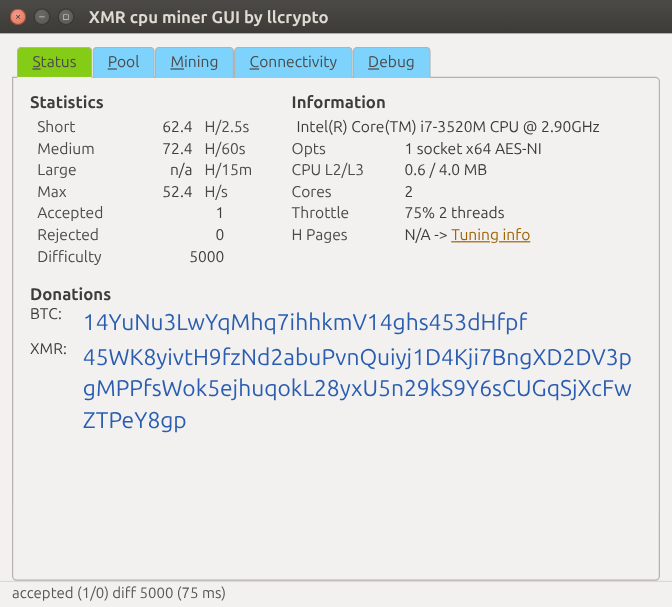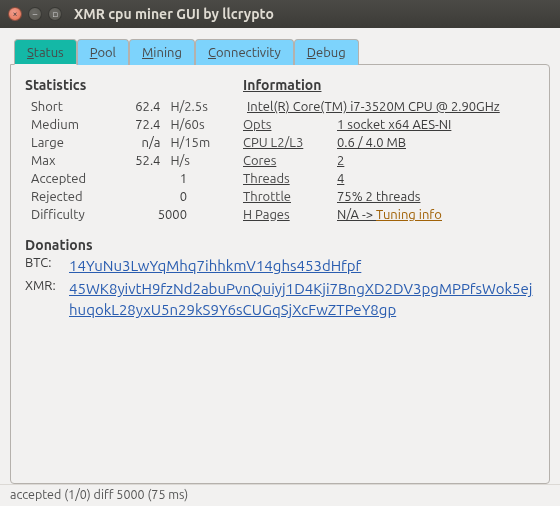--- a/index.html
+++ b/index.html
@@ -47,58 +47,58 @@
     border: 1px solid #b5b1ac;
     border-bottom: none;
     background: #7dd3fc;
     border-radius: 4px 4px 0 0;
     margin-right: 0px;
     color: #4a4a4a;
     position: relative;
     top: 1px;
   }
   .tab.active {
-    background: #14b8a6;
+    background: #84cc16;
     border-bottom: 1px solid #f2f1f0;
     z-index: 2;
   }
   .tab .ul { text-decoration: underline; }
   .tab-content {
     border: 1px solid #b5b1ac;
     border-radius: 0 4px 4px 4px;
     flex: 1;
     padding: 12px 14px;
     background: #f2f1f0;
     overflow: hidden;
     min-height: 0;
   }
   
   .cols { display: flex; gap: 8px; }
   .col { }
   .col.left { flex: 0 0 210px; }
-  .col.right { flex: 1; text-decoration: underline; }
+  .col.right { flex: 1; }
   .sect-head { font-weight: bold; font-size: 14px; margin-bottom: 4px; }
   table.stats { border-collapse: collapse; width: 100%; }
   table.stats td {
     padding: 2px 4px;
     font-size: 13px;
     vertical-align: top;
   }
   table.stats td.k { color: #4a4a4a; padding-left: 6px; }
   table.stats td.v { text-align: right; white-space: nowrap; }
   table.stats td.u { color: #4a4a4a; padding-left: 6px; white-space: nowrap; }
   table.info td.k { padding-left: 0; width: 90px; }
   table.info td.val { }
   .link { color: #a16207; text-decoration: underline; cursor: pointer; }
   
   .donations { margin-top: 14px; }
   .don-head { font-weight: bold; font-size: 14px; }
   .don-row { display: flex; gap: 6px; margin-top: 2px; align-items: flex-start; }
   .don-label { font-size: 13px; width: 38px; flex-shrink:0;}
-  .don-addr { color: #2a5db0; text-decoration: underline; word-break: break-all; font-size: 15px; cursor:pointer; line-height:1.4;}
+  .don-addr { color: #2a5db0; word-break: break-all; font-size: 19px; cursor:pointer; line-height:1.4;}
   
   .btn-row { display: flex; gap: 12px; margin-top: 10px; margin-bottom: 10px; }
   .btn {
     flex: 1;
     text-align: center;
     padding: 5px 0;
     background: linear-gradient(to bottom, #fbfbfa, #e7e5e2);
     border: 1px solid #b5b1ac;
     border-radius: 4px;
     cursor: pointer;
@@ -194,24 +194,20 @@
             </tr>
             <tr>
               <td class="k">CPU L2/L3</td>
               <td class="val">0.6 / 4.0 MB</td>
             </tr>
             <tr>
               <td class="k">Cores</td>
               <td class="val">2</td>
             </tr>
             <tr>
-              <td class="k">Threads</td>
-              <td class="val">4</td>
-            </tr>
-            <tr>
               <td class="k">Throttle</td>
               <td class="val">75% 2 threads</td>
             </tr>
             <tr>
               <td class="k">H Pages</td>
               <td class="val">
                 <span>N/A -&gt; </span><span class="link">Tuning info</span>
               </td>
             </tr>
           </tbody>

